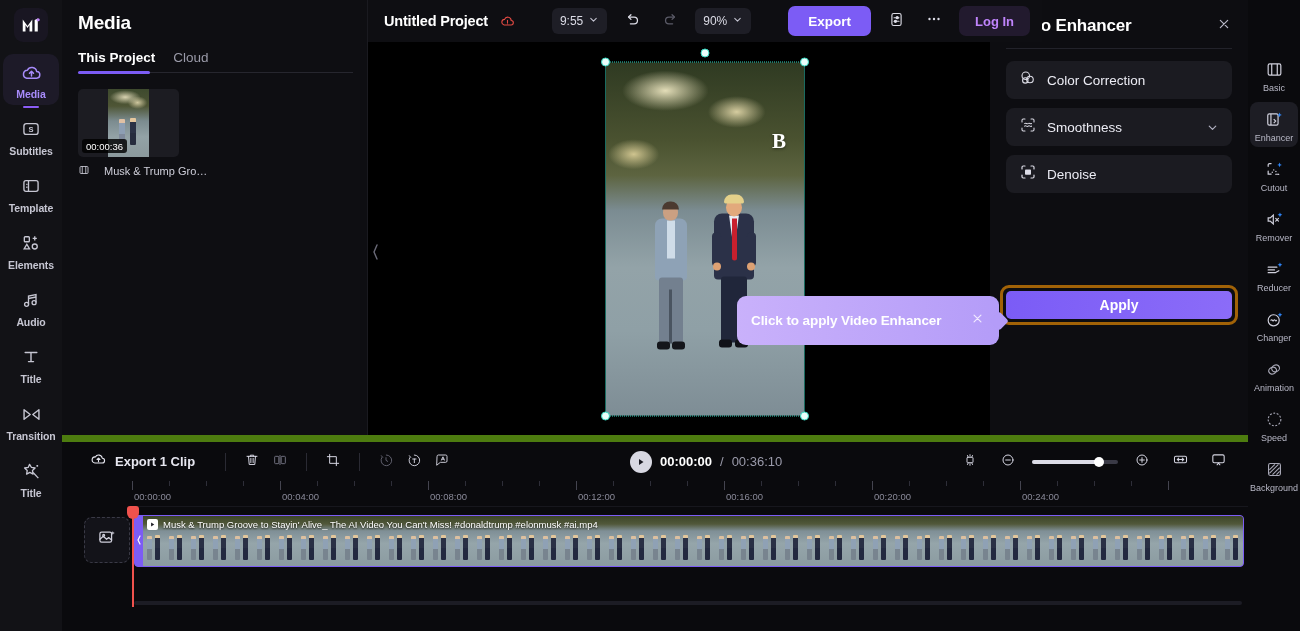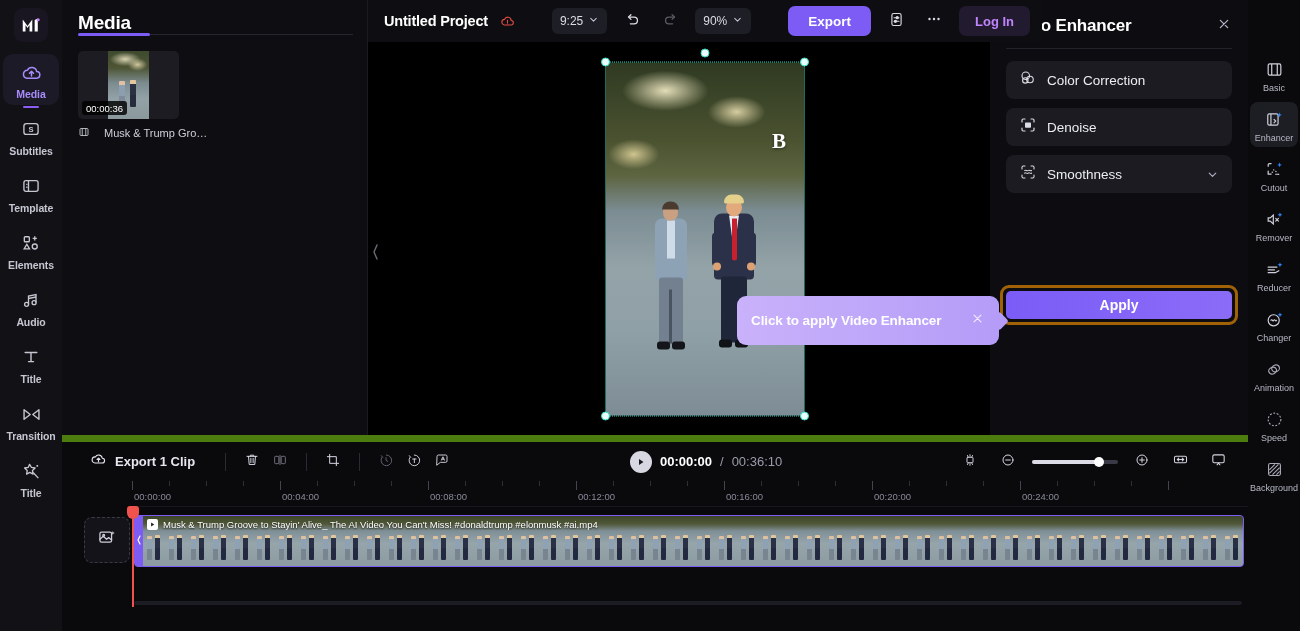--- a/index.html
+++ b/index.html
@@ -375,20 +375,24 @@
         </span>
         <span class="ri-label">Title</span>
       </div>
 
     </div>
   </div>
 
   <div class="media-panel">
     <div class="media-title">Media</div>
 
+    <div class="media-tabs">
+      <div class="mtab active">This Project</div>
+      <div class="mtab">Cloud</div>
+    </div>
     <div class="tabs-rule">
       <div class="tabs-underline"></div>
     </div>
 
 
     <div class="media-grid">
       <div class="media-card">
         <div class="thumb">
           <div class="thumb-img">
             <span class="fig a"></span>
@@ -416,21 +420,21 @@
       <div class="warn-ico">
         <svg width="15" height="15" viewBox="0 0 24 24" fill="none" stroke="#e24a43" stroke-width="1.8" stroke-linecap="round">
           <path d="M6.5 17.5h11a3.6 3.6 0 0 0 .4-7.2A5.5 5.5 0 0 0 7.3 8.6 4.5 4.5 0 0 0 6.5 17.5z"></path>
           <path d="M12 10v3.6M12 15.6v.1"></path>
         </svg>
       </div>
 
       <div class="tb-spacer"></div>
 
       <div class="tb-chip">
-        <span>9:25</span>
+        <span>9:55</span>
         <span>
           <svg width="11" height="11" viewBox="0 0 24 24" fill="none" stroke="#c5c5d2" stroke-width="2.3" stroke-linecap="round" stroke-linejoin="round">
               <path d="M6 9.5 12 15.5 18 9.5"></path>
             </svg>
         </span>
       </div>
 
       <div class="tb-icobtn">
         <span>
           <svg width="17" height="17" viewBox="0 0 24 24" fill="none" stroke="#dcdce6" stroke-width="1.8" stroke-linecap="round" stroke-linejoin="round">
@@ -563,41 +567,41 @@
           <circle cx="9" cy="9" r="5"></circle>
             <circle cx="14.6" cy="14" r="4.4"></circle>
             <circle cx="8.4" cy="15.2" r="3.6"></circle>
         </svg>
       </span>
       <span class="feat-label">Color Correction</span>
     </div>
 
     <div class="feat">
       <span>
-        <svg width="18" height="18" viewBox="0 0 24 24" fill="none" stroke="#dcdce6" stroke-width="1.6" stroke-linecap="round">
-          <path d="M4 8V5.6A1.6 1.6 0 0 1 5.6 4H8M20 8V5.6A1.6 1.6 0 0 0 18.4 4H16M4 16v2.4A1.6 1.6 0 0 0 5.6 20H8M20 16v2.4a1.6 1.6 0 0 1-1.6 1.6H16"></path>
-          <rect x="8" y="8.5" width="8" height="7" rx="1" fill="#dcdce6" stroke="none"></rect>
-        </svg>
-      </span>
-      <span class="feat-label">Denoise</span>
-    </div>
-
-    <div class="feat">
-      <span>
         <svg width="18" height="18" viewBox="0 0 24 24" fill="none" stroke="#dcdce6" stroke-width="1.4" stroke-linecap="round">
           <path d="M4 8V5.6A1.6 1.6 0 0 1 5.6 4H8M20 8V5.6A1.6 1.6 0 0 0 18.4 4H16M4 16v2.4A1.6 1.6 0 0 0 5.6 20H8M20 16v2.4a1.6 1.6 0 0 1-1.6 1.6H16"></path>
           <path d="M7.5 10c1.5-1.6 3.2 1.6 4.8 0s3.2 1.6 4.4 0M7.5 13.5c1.5-1.6 3.2 1.6 4.8 0s3.2 1.6 4.4 0"></path>
         </svg>
       </span>
       <span class="feat-label">Smoothness</span>
       <span class="chev">
         <svg width="13" height="13" viewBox="0 0 24 24" fill="none" stroke="#b0b0c0" stroke-width="2.2" stroke-linecap="round" stroke-linejoin="round">
             <path d="M6 9.5 12 15.5 18 9.5"></path>
           </svg>
       </span>
+    </div>
+
+    <div class="feat">
+      <span>
+        <svg width="18" height="18" viewBox="0 0 24 24" fill="none" stroke="#dcdce6" stroke-width="1.6" stroke-linecap="round">
+          <path d="M4 8V5.6A1.6 1.6 0 0 1 5.6 4H8M20 8V5.6A1.6 1.6 0 0 0 18.4 4H16M4 16v2.4A1.6 1.6 0 0 0 5.6 20H8M20 16v2.4a1.6 1.6 0 0 1-1.6 1.6H16"></path>
+          <rect x="8" y="8.5" width="8" height="7" rx="1" fill="#dcdce6" stroke="none"></rect>
+        </svg>
+      </span>
+      <span class="feat-label">Denoise</span>
     </div>
 
     <div class="apply-wrap">
       <div class="apply-btn">Apply</div>
     </div>
   </div>
 
   <div class="rrail">
 
     <div class="rr-item">

